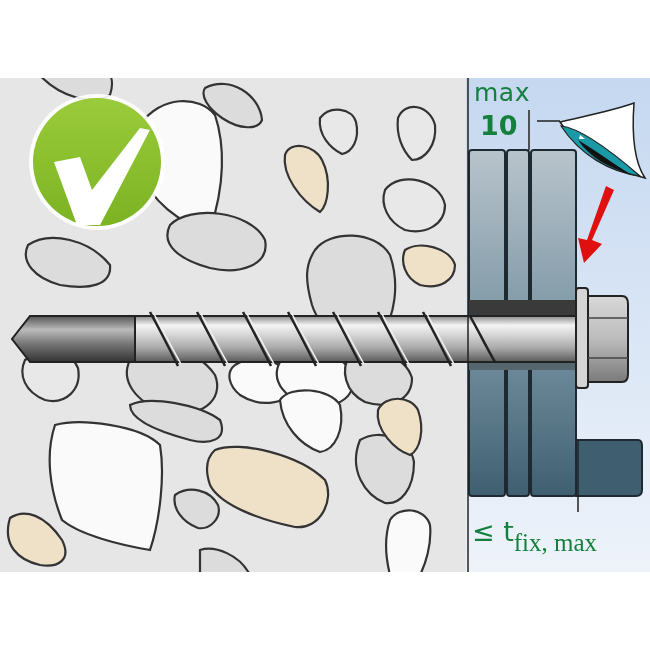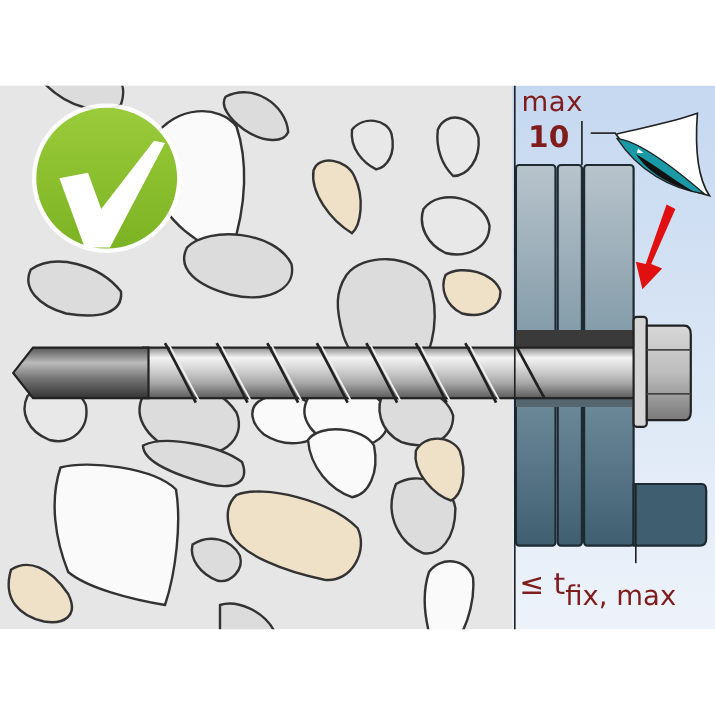--- a/index.html
+++ b/index.html
@@ -1,22 +1,22 @@
 <!DOCTYPE html>
 <html><head>
 <meta charset="utf-8">
 <style>
   html,body{margin:0;padding:0;background:#fff;}
   body{width:650px;height:650px;position:relative;overflow:hidden;font-family:"Liberation Sans",sans-serif;}
   #scene{position:absolute;left:0;top:0;width:650px;height:650px;}
-  .lbl{position:absolute;color:#7f1d1d;font-family:"DejaVu Sans","Liberation Sans",sans-serif;}
+  .lbl{position:absolute;color:#15803d;font-family:"DejaVu Sans","Liberation Sans",sans-serif;}
   #lbl-max{left:474px;top:78px;font-size:25px;letter-spacing:0.5px;}
   #lbl-10{left:480px;top:110px;font-size:27px;font-weight:bold;}
   #lbl-tfix{left:472px;top:516px;font-size:27px;white-space:nowrap;}
-  #lbl-tfix .sub{font-size:25px;position:relative;top:10px;}
+  #lbl-tfix .sub{font-size:25px;position:relative;top:10px;font-family:Liberation Serif, serif;}
 </style>
 </head>
 <body>
 
 <svg id="scene" viewBox="0 0 650 650" xmlns="http://www.w3.org/2000/svg">
   <defs>
     <linearGradient id="bgBlue" x1="0" y1="0" x2="0" y2="1">
       <stop offset="0" stop-color="#c5d8f0"></stop>
       <stop offset="1" stop-color="#eef3fa"></stop>
     </linearGradient>

